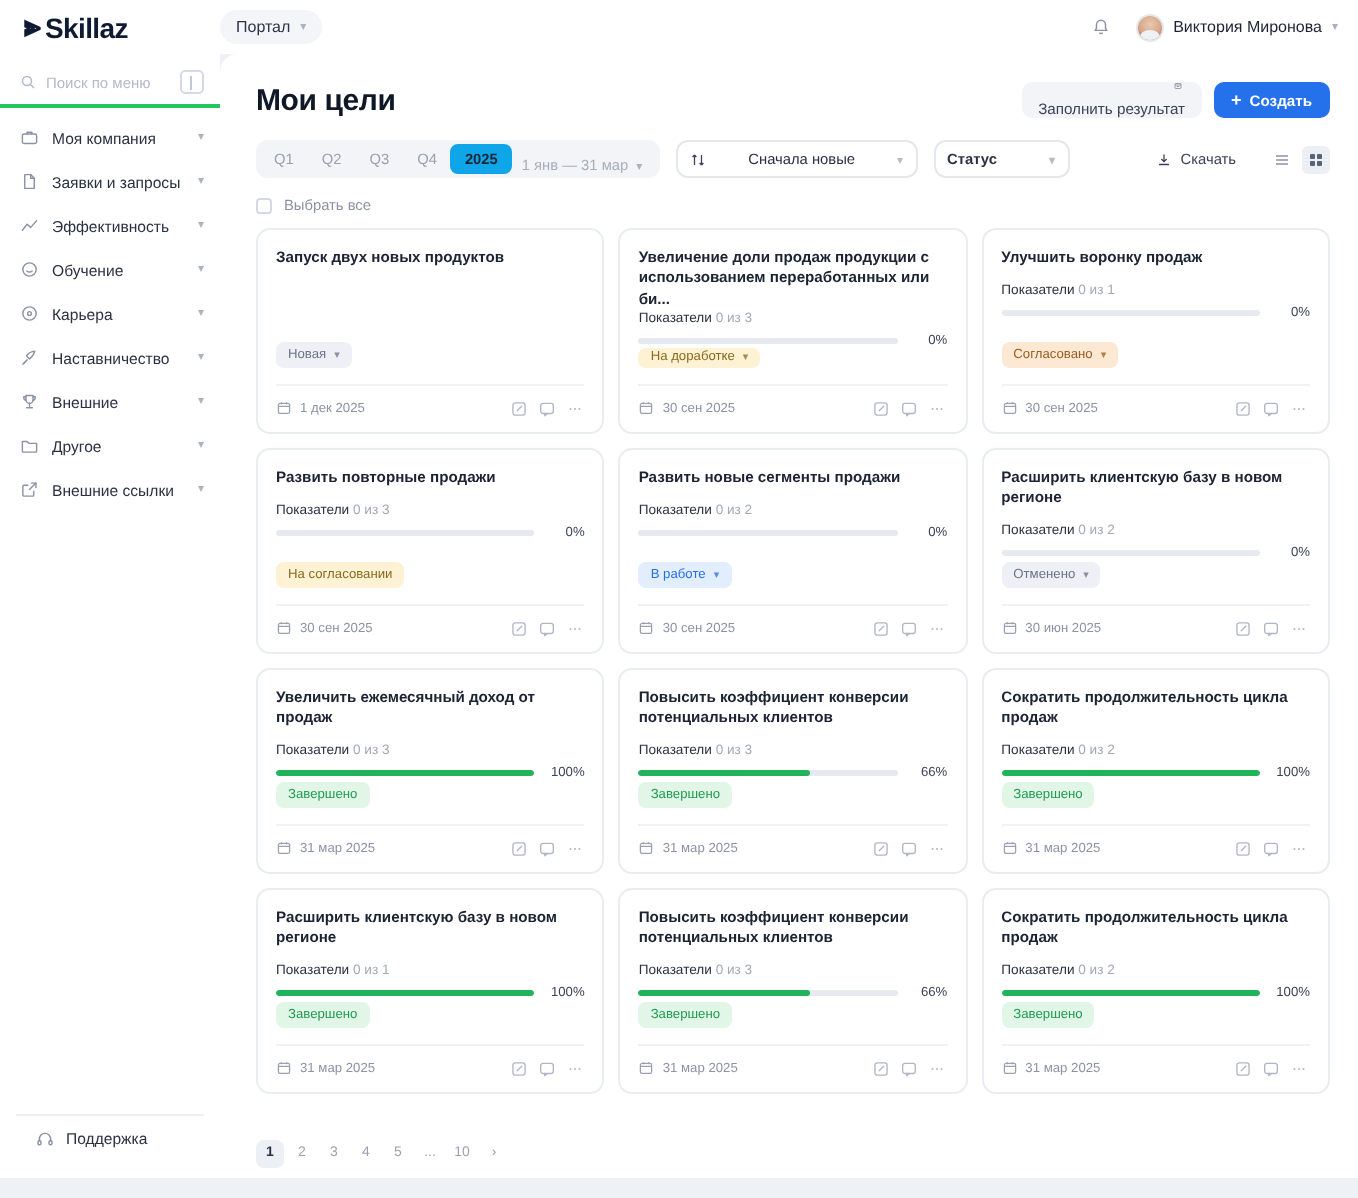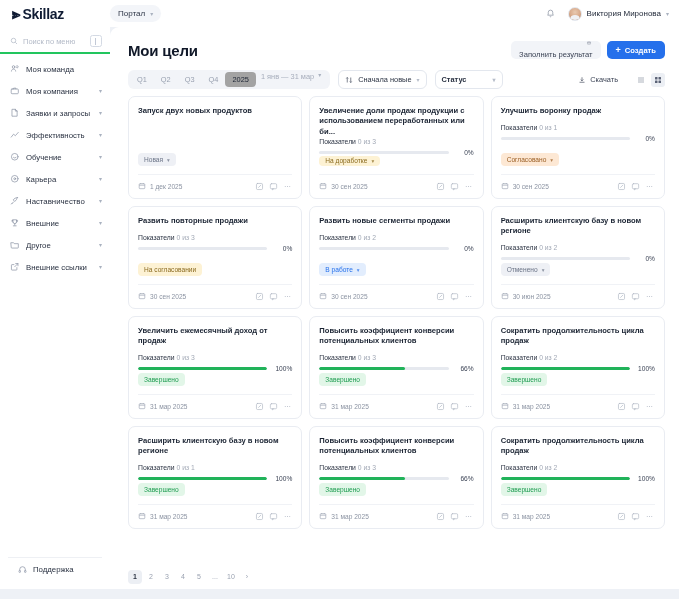--- a/index.html
+++ b/index.html
@@ -116,27 +116,27 @@
     padding: 11px 14px 0 18px;
   }
   .seg {
     display: flex; align-items: center;
     background: #f2f4f8; border-radius: 6px; height: 19px; padding: 2px;
   }
   .seg-q {
     font-size: 7.4px; color: #99a1b0; padding: 0 7px;
     height: 15px; display: flex; align-items: center; border-radius: 4px;
   }
-  .seg-q.active { background: #a3a3a3; color: #1c2434; font-weight: 400; }
+  .seg-q.active { background: #0ea5e9; color: #1c2434; font-weight: 700; }
   .seg-date {
     font-size: 7.4px; color: #a6adbb; padding: 0 7px 0 5px;
-    height: 15px; display: flex; align-items: flex-start; gap: 4px;
+    height: 15px; display: flex; align-items: flex-end; gap: 4px;
   }
   .sel {
-    display: flex; align-items: center; gap: 5px;
+    display: flex; align-items: center; gap: 21px;
     height: 19px; border: 1px solid #e3e7ee; border-radius: 6px;
     padding: 0 6px; font-size: 7.4px; color: #2a3242; background: #fff;
   }
   .sel .arr { margin-left: auto; color: #b6bdc9; font-size: 6px; }
   .sel.status { width: 68px; color:#2a3242;font-weight:bold; }
   .sel.sort { min-width: 74px; }
   .filters-spacer { flex: 1; }
   .download { display: flex; align-items: center; gap: 4px; font-size: 7.4px; color: #3b4355; }
   .viewtog { display: flex; gap: 3px; margin-left: 8px; }
   .viewtog .v {
@@ -241,30 +241,20 @@
         <svg width="8" height="8" viewBox="0 0 16 16" fill="none" stroke="#b3bac7" stroke-width="1.5">
           <circle cx="7" cy="7" r="4.5"></circle>
             <path d="M10.5 10.5 14 14"></path>
         </svg>
         <span class="ph">Поиск по меню</span>
         <span class="collapse-btn">
             <i></i>
           </span>
       </div>
       <div class="nav" id="nav">
-          <div class="nav-item">
-            <span class="ico">
-              <svg width="9.5" height="9.5" viewBox="0 0 16 16" fill="none" stroke="#8a93a4" stroke-width="1.2" stroke-linejoin="round" stroke-linecap="round">
-                <circle cx="6" cy="5" r="2.2"></circle>
-                <path d="M2.4 12c0-2 1.6-3.4 3.6-3.4S9.6 10 9.6 12"></path>
-                <path d="M11 6.2a1.8 1.8 0 1 0 0-3"></path>
-              </svg>
-            </span>
-            <span class="lbl">Моя команда</span>
-          </div>
           <div class="nav-item">
             <span class="ico">
               <svg width="9.5" height="9.5" viewBox="0 0 16 16" fill="none" stroke="#8a93a4" stroke-width="1.2" stroke-linejoin="round" stroke-linecap="round">
                 <rect x="2" y="5" width="12" height="8" rx="1.5"></rect>
                 <path d="M6 5V3.6h4V5"></path>
               </svg>
             </span>
             <span class="lbl">Моя компания</span>
             <span class="chev">▾</span>
           </div>
@@ -420,20 +410,24 @@
             <svg width="8" height="8" viewBox="0 0 16 16" fill="#5b6376">
               <rect x="2" y="2" width="5" height="5" rx="1"></rect>
                 <rect x="9" y="2" width="5" height="5" rx="1"></rect>
               <rect x="2" y="9" width="5" height="5" rx="1"></rect>
                 <rect x="9" y="9" width="5" height="5" rx="1"></rect>
             </svg>
           </span>
         </div>
       </div>
 
+      <div class="selectall">
+        <span class="cbox"></span>
+        <span>Выбрать все</span>
+      </div>
 
       <div class="grid" id="grid">
           <div class="card">
             <div class="card-title">Запуск двух новых продуктов</div>
             <div class="card-spacer"></div>
             <span class="badge" style="background:#eef0f5;color:#6b7487">
               <span>Новая</span>
               <span class="bchev">▾</span>
             </span>
             <div class="card-foot">

